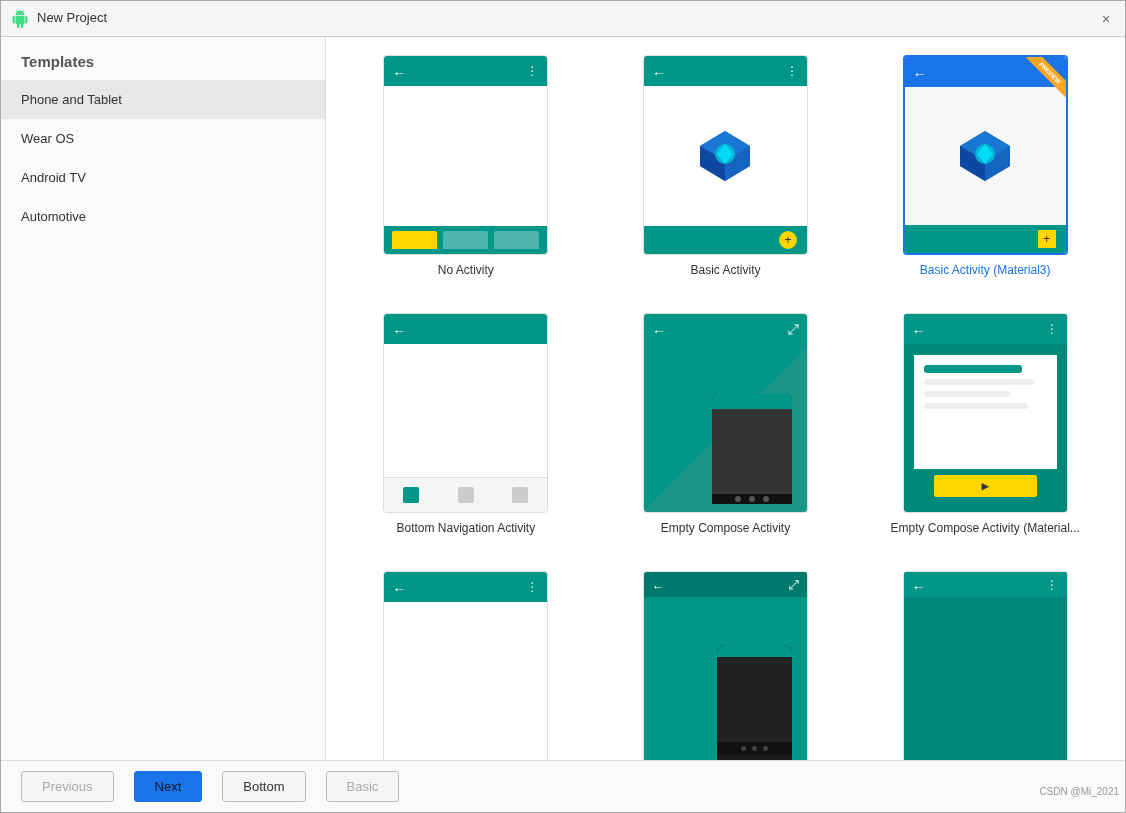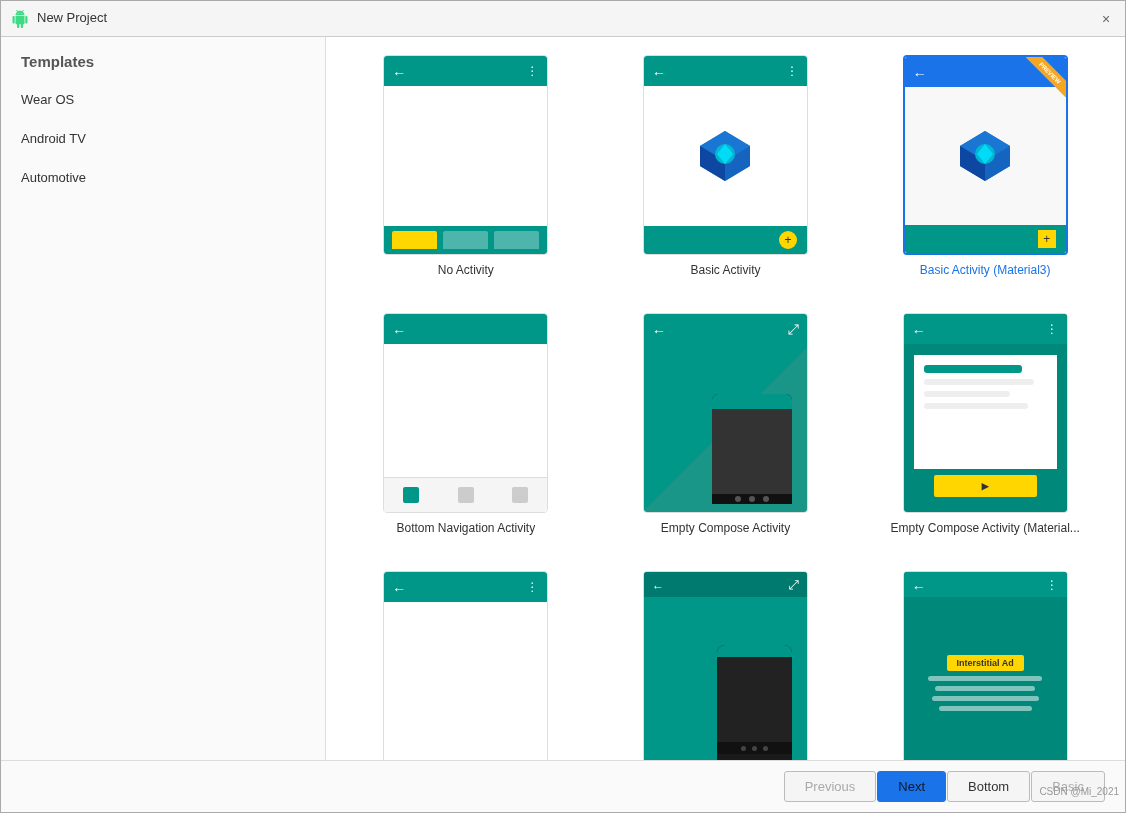--- a/index.html
+++ b/index.html
@@ -198,22 +198,21 @@
       display: flex;
       flex-direction: column;
       gap: 6px;
     }
     
     .footer {
       border-top: 1px solid #ddd;
       padding: 10px 20px;
       display: flex;
       align-items: center;
-      justify-content: flex-end;
-      gap: 1px;
+      gap: 20px;
       background: #fafafa;
     }
     .footer-btn {
       padding: 7px 20px;
       border-radius: 3px;
       font-size: 13px;
       cursor: pointer;
       border: 1px solid #bbb;
       background: #f5f5f5;
       color: #333;
@@ -265,20 +264,23 @@
       </svg>
       <span class="title-text">New Project</span>
     </div>
     <div class="close-btn">×</div>
   </div>
 
   <div class="main-content">
 
     <div class="sidebar">
       <div class="sidebar-header">Templates</div>
+      <div class="sidebar-item active">
+        <span>Phone and Tablet</span>
+      </div>
       <div class="sidebar-item">
         <span>Wear OS</span>
       </div>
       <div class="sidebar-item">
         <span>Android TV</span>
       </div>
       <div class="sidebar-item">
         <span>Automotive</span>
       </div>
     </div>
@@ -461,27 +463,20 @@
         </div>
 
         <div class="template-card">
           <div class="card-image-wrapper">
             <div style="height:100%; display:flex; flex-direction:column; background:#00897B; padding:10px; gap:4px;">
               <div style="background:#009688; height:25px; margin:-10px -10px 5px -10px; display:flex; align-items:center; padding:0 8px;">
                 <span style="color:white; font-size:14px;">←</span>
                 <span style="flex:1;"></span>
                 <span style="color:white; font-size:12px; letter-spacing:1px;">⋮</span>
               </div>
-              <div style="flex:1; display:flex; flex-direction:column; align-items:center; justify-content:center; gap:5px;">
-                <div style="background:#FFD600; color:#333; font-size:9px; font-weight:bold; padding:3px 10px; border-radius:2px;">Interstitial Ad</div>
-                <div style="background:rgba(255,255,255,0.5); height:5px; width:80%; border-radius:3px;"></div>
-                <div style="background:rgba(255,255,255,0.5); height:5px; width:70%; border-radius:3px;"></div>
-                <div style="background:rgba(255,255,255,0.5); height:5px; width:75%; border-radius:3px;"></div>
-                <div style="background:rgba(255,255,255,0.5); height:5px; width:65%; border-radius:3px;"></div>
-              </div>
             </div>
           </div>
 
         </div>
 
       </div>
     </div>
   </div>
 
   <div class="footer-wrapper">

